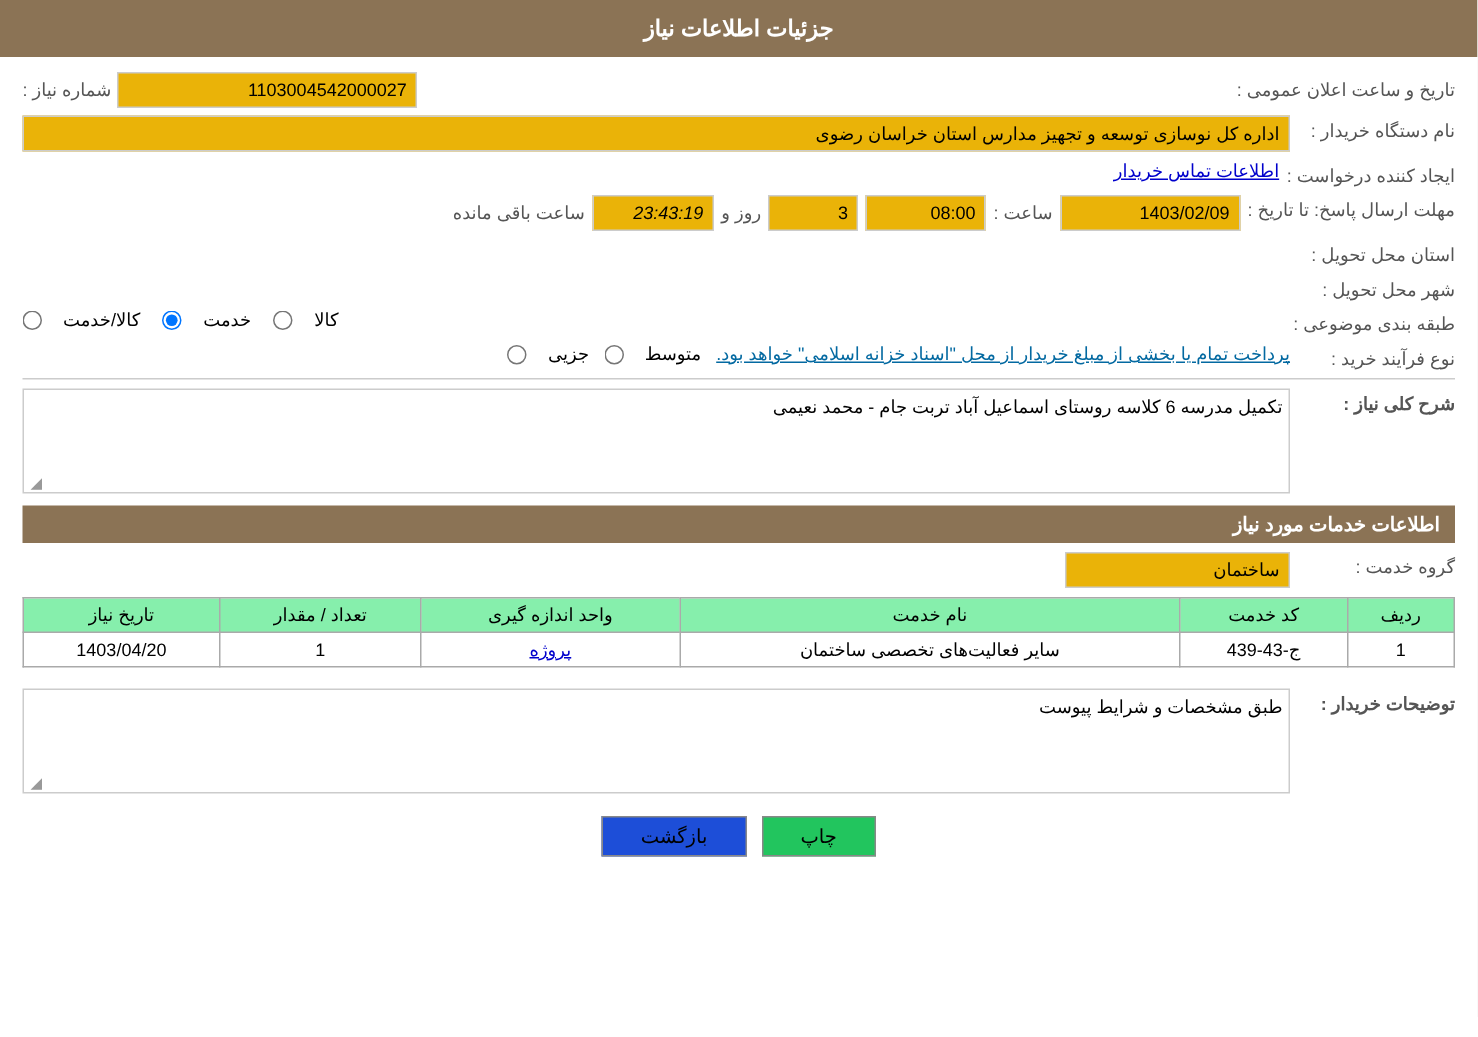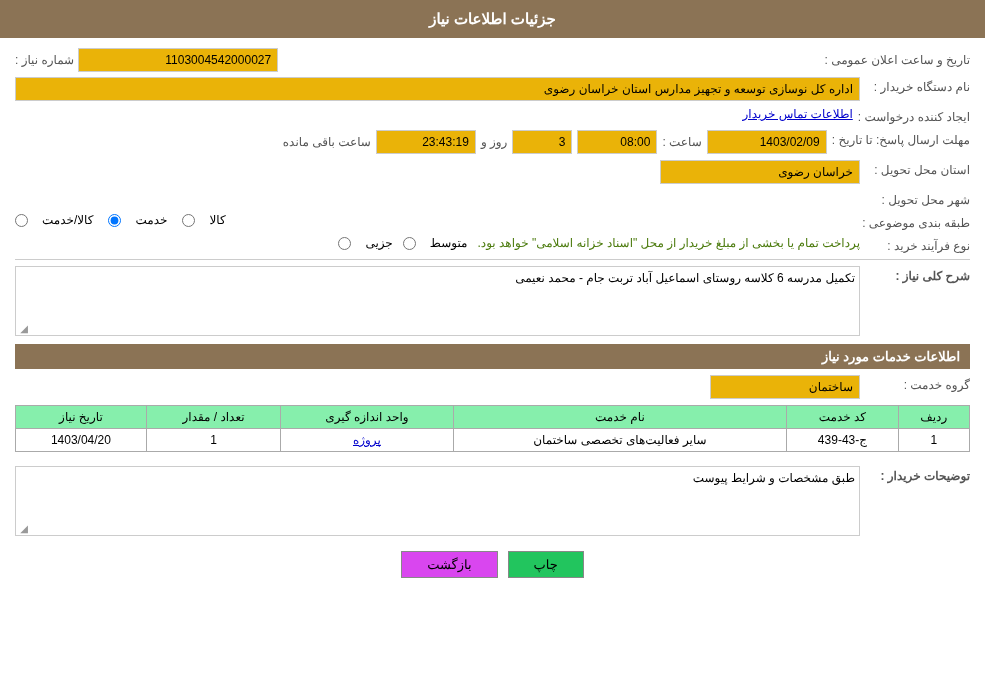--- a/index.html
+++ b/index.html
@@ -50,21 +50,21 @@
     }
     .row-flex {
       display: flex;
       align-items: center;
       gap: 4px;
     }
     .field-w-full { width: 100%; }
     .field-w-200 { width: 200px; }
     .field-w-150 { width: 150px; }
     .field-w-120 { width: 120px; }
-    .field-w-100 { width: 100px; }
+    .field-w-100 { width: 81px; font-style: italic; }
     .field-w-80 { width: 80px; }
     .field-w-60 { width: 60px; }
     .link-blue { color: #0000cc; text-decoration: underline; cursor: pointer; }
     .radio-group { display: flex; gap: 15px; align-items: center; flex-direction: row-reverse; }
     .radio-item { display: flex; align-items: center; gap: 14px; }
     .services-table {
       width: 100%;
       border-collapse: collapse;
       margin-top: 5px;
     }
@@ -89,21 +89,21 @@
       padding: 5px 25px;
       font-size: 13px;
       cursor: pointer;
       border: 1px solid #888;
     }
     .btn-print {
       background: #22c55e;
       color: #000;
     }
     .btn-back {
-      background: #d946ef;
+      background: #1d4ed8;
       color: #000;
     }
     .description-box {
       border: 1px solid #ccc;
       background: #fff;
       width: 100%;
       min-height: 70px;
       padding: 4px;
       font-size: 12px;
       text-align: right;
@@ -141,22 +141,23 @@
       border: none;
       border-top: 1px solid #ccc;
       margin: 6px 0;
     }
     .purchase-type {
       display: flex;
       align-items: center;
       gap: 10px;
     }
     .purchase-note {
-      color: #4d7c0f;
-      font-size: 12px;
+      color: #0369a1;
+      font-size: 12px;
+      text-decoration: underline;
     }
   </style>
 </head>
 <body>
 
 <div class="page-wrapper">
 
   <div class="header-bar">
     <span>جزئیات اطلاعات نیاز</span>
   </div>
@@ -202,23 +203,20 @@
         <div class="value-box field-w-60">3</div>
         <span class="inline-label">روز و</span>
         <div class="value-box field-w-100">23:43:19</div>
         <span class="inline-label">ساعت باقی مانده</span>
       </div>
     </div>
 
     
     <div class="section-row">
       <span class="section-label">استان محل تحویل :</span>
-      <div class="section-content">
-        <div class="value-box field-w-200">خراسان رضوی</div>
-      </div>
     </div>
 
     
     <div class="section-row">
       <span class="section-label">شهر محل تحویل :</span>
     </div>
 
     
     <div class="section-row">
       <span class="section-label">طبقه بندی موضوعی :</span>

